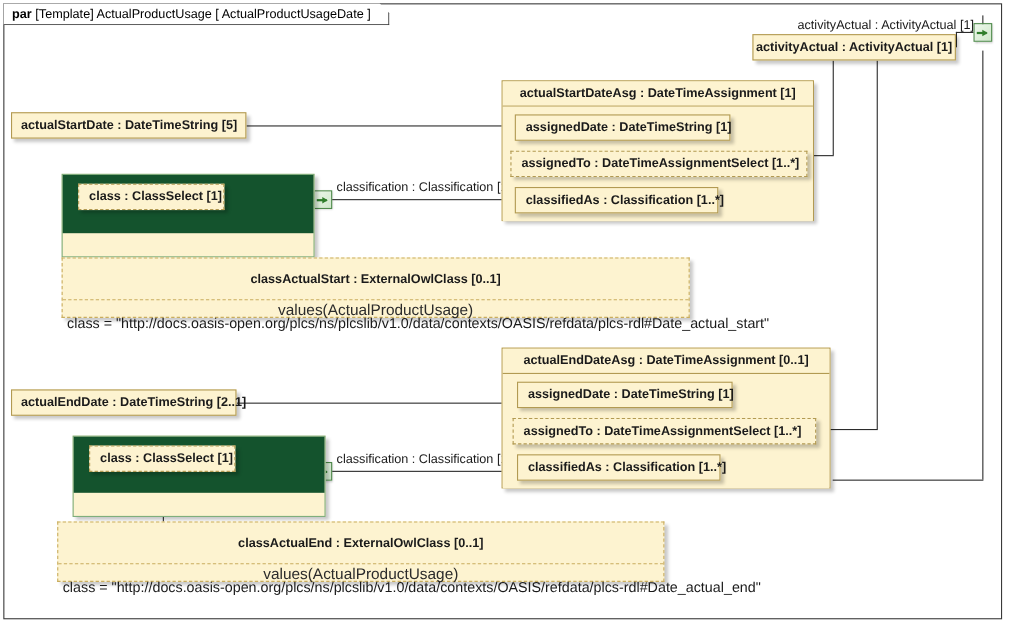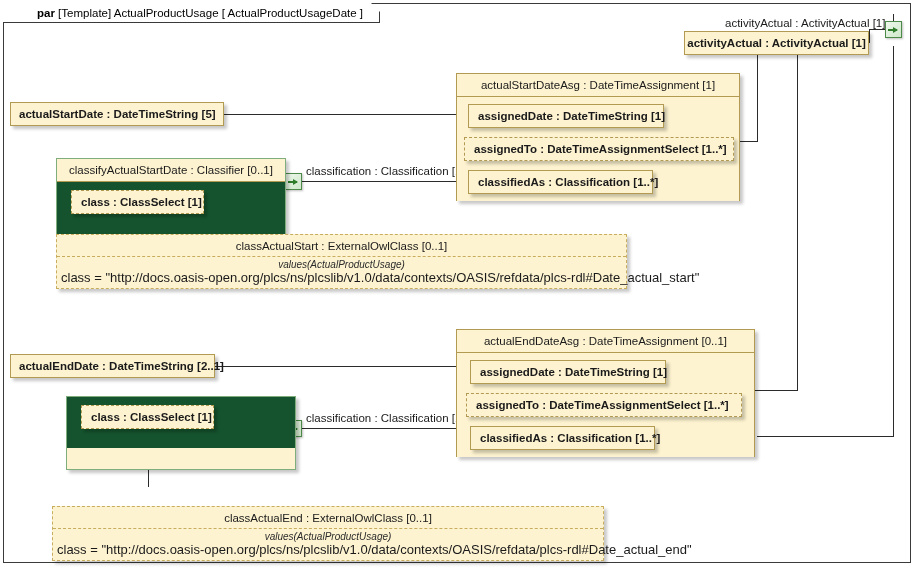--- a/index.html
+++ b/index.html
@@ -10,21 +10,21 @@
   #frame{position:absolute;left:3px;top:3px;width:908px;height:560px;
          border:1px solid #3a3a3a;background:#ffffff;box-sizing:border-box;}
 
   
   #frame-tab{position:absolute;left:3px;top:3px;height:20px;
              border:1px solid #3a3a3a;border-left:none;border-top:none;
              background:#ffffff;box-sizing:border-box;
              padding:1px 16px 1px 8px;white-space:nowrap;
              font-size:11.5px;color:#000;line-height:18px;
              clip-path:polygon(0 0,calc(100% - 9px) 0,100% 9px,100% 100%,0 100%);}
-  #frame-tab .kw{font-weight:bold;margin-left:26px;}
+  #frame-tab .kw{font-weight:bold;}
   #frame-tab .nm{font-weight:normal;}
 
   
   .ln{position:absolute;background:#2b2b2b;}
   .lh{height:1px;}
   .lv{width:1px;}
 
   
   .box{position:absolute;box-sizing:border-box;
        box-shadow:3px 3px 3px rgba(0,0,0,.22);}
@@ -34,43 +34,43 @@
   .title{font-size:11.5px;font-weight:bold;color:#1a1a1a;
          display:flex;align-items:center;justify-content:center;
          width:100%;height:100%;white-space:nowrap;}
   .title.left{justify-content:flex-start;padding-left:8px;}
 
   
   .comp{position:absolute;box-sizing:border-box;border:1px solid #b29a52;
         box-shadow:3px 3px 3px rgba(0,0,0,.22);background:#fdf3d0;}
   .comp .hdr{box-sizing:border-box;height:23px;border-bottom:1px solid #b29a52;
              background:#fdf3d0;display:flex;align-items:center;
-             justify-content:center;font-size:11.5px;font-weight:normal;color:#1a1a1a;
+             justify-content:center;font-size:11.5px;font-weight:bold;color:#1a1a1a;
              white-space:nowrap;}
   .comp .body{position:relative;background:#fdf3d0;}
   .comp.green .body{background:#14532d;}
   .comp.green{border:1px solid #7fae7c;}
   .comp.green .hdr{border-bottom:1px solid #b29a52;background:#fdf3d0;}
 
   
   .prop{position:absolute;box-sizing:border-box;
         box-shadow:3px 3px 3px rgba(0,0,0,.22);
         background:#fdf3d0;font-size:11.5px;font-weight:bold;color:#1a1a1a;
         display:flex;align-items:center;padding-left:9px;white-space:nowrap;}
   .prop.s{border:1px solid #b29a52;}
   .prop.d{border:1px dashed #b29a52;}
 
   
   .owl{position:absolute;box-sizing:border-box;border:1px dashed #c9ad5e;
        background:#fdf3d0;box-shadow:3px 3px 3px rgba(0,0,0,.22);}
-  .owl .ohdr{box-sizing:border-box;height:22px;border-bottom:1px dashed #c9ad5e;
+  .owl .ohdr{box-sizing:border-box;height:38px;border-bottom:1px dashed #c9ad5e;
              display:flex;align-items:center;justify-content:center;
-             font-size:11.5px;font-weight:normal;color:#1a1a1a;white-space:nowrap;}
+             font-size:11.5px;font-weight:bold;color:#1a1a1a;white-space:nowrap;}
   .owl .obody{box-sizing:border-box;padding:2px 4px 3px 4px;text-align:center;}
-  .owl .stereo{font-size:10px;font-style:italic;color:#2b2b2b;line-height:12px;}
+  .owl .stereo{font-size:14px;color:#2b2b2b;line-height:12px;}
   .owl .val{font-size:13px;color:#1a1a1a;line-height:14px;white-space:nowrap;}
 
   
   .port{position:absolute;width:17px;height:17px;box-sizing:border-box;
         border:1.5px solid #4e8a4a;
         background:linear-gradient(135deg,#eef8ec 0%,#cfe8cb 100%);
         box-shadow:1px 1px 2px rgba(0,0,0,.25);}
   .port .arw{position:absolute;left:2px;top:7px;width:9px;height:1.5px;
              background:#2f7d2b;}
   .port .arw:after{content:"";position:absolute;right:-1px;top:-2.5px;
@@ -138,52 +138,51 @@
 <div class="comp" style="left:456px;top:73px;width:284px;height:128px;">
   <div class="hdr">actualStartDateAsg : DateTimeAssignment [1]</div>
   <div class="body" style="height:104px;">
     <div class="prop s" style="left:11px;top:7px;width:196px;height:24px;">assignedDate : DateTimeString [1]</div>
     <div class="prop d" style="left:7px;top:40px;width:270px;height:24px;">assignedTo : DateTimeAssignmentSelect [1..*]</div>
     <div class="prop s" style="left:11px;top:73px;width:185px;height:24px;">classifiedAs : Classification [1..*]</div>
   </div>
 </div>
 
 <div class="comp green" style="left:56px;top:158px;width:230px;height:76px;">
-  <div class="hdr">classifyActualStartDate : Classifier [0..1]</div>
   <div class="body" style="height:53px;">
     <div class="prop d" style="left:14px;top:8px;width:133px;height:24px;">class : ClassSelect [1]</div>
   </div>
 </div>
 
 <div class="owl" style="left:56px;top:234px;width:571px;height:55px;">
   <div class="ohdr">classActualStart : ExternalOwlClass [0..1]</div>
   <div class="obody">
     <div class="stereo">values(ActualProductUsage)</div>
     <div class="val">class = "http://docs.oasis-open.org/plcs/ns/plcslib/v1.0/data/contexts/OASIS/refdata/plcs-rdl#Date_actual_start"</div>
   </div>
 </div>
 
 <div class="box solid-y" style="left:10px;top:354px;width:205px;height:24px;">
   <div class="title left">actualEndDate : DateTimeString [2..1]</div>
 </div>
 
-<div class="comp" style="left:456px;top:329px;width:299px;height:128px;">
+<div class="comp" style="left:456px;top:316px;width:299px;height:128px;">
   <div class="hdr">actualEndDateAsg : DateTimeAssignment [0..1]</div>
   <div class="body" style="height:104px;">
     <div class="prop s" style="left:13px;top:7px;width:196px;height:24px;">assignedDate : DateTimeString [1]</div>
     <div class="prop d" style="left:9px;top:40px;width:276px;height:24px;">assignedTo : DateTimeAssignmentSelect [1..*]</div>
     <div class="prop s" style="left:13px;top:73px;width:185px;height:24px;">classifiedAs : Classification [1..*]</div>
   </div>
 </div>
 
 <div class="comp green" style="left:66px;top:396px;width:230px;height:74px;">
   <div class="body" style="height:51px;">
     <div class="prop d" style="left:14px;top:8px;width:133px;height:24px;">class : ClassSelect [1]</div>
   </div>
 </div>
 
-<div class="owl" style="left:52px;top:506px;width:552px;height:55px;">
+<div class="owl" style="left:52px;top:474px;width:552px;height:55px;">
   <div class="ohdr">classActualEnd : ExternalOwlClass [0..1]</div>
   <div class="obody">
     <div class="stereo">values(ActualProductUsage)</div>
     <div class="val">class = "http://docs.oasis-open.org/plcs/ns/plcslib/v1.0/data/contexts/OASIS/refdata/plcs-rdl#Date_actual_end"</div>
   </div>
 </div>
 
 </body></html>

